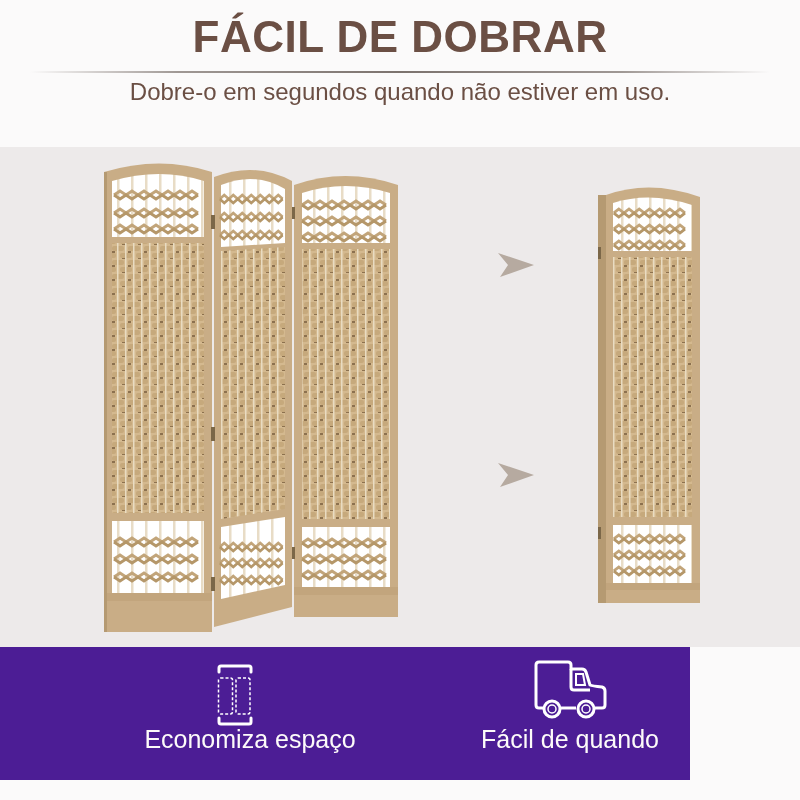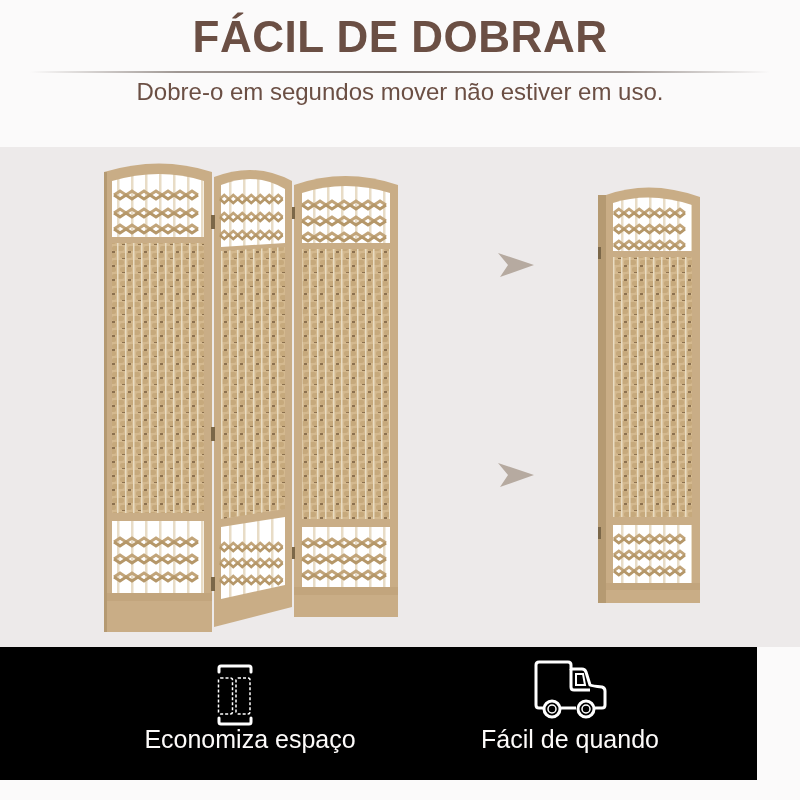--- a/index.html
+++ b/index.html
@@ -2,33 +2,33 @@
 <html><head>
 <meta charset="utf-8">
 <style>
   html, body { margin:0; padding:0; }
   body { width:800px; height:800px; background:#fbfafa; position:relative; overflow:hidden; font-family:"Liberation Sans", "DejaVu Sans", sans-serif; }
   .header { position:absolute; left:0; top:0; width:696px; height:147px; background:#fbfafa; }
   .title { position:absolute; left:0; top:12px; width:800px; text-align:center; font-weight:bold; font-size:44px; color:#6b4f44; letter-spacing:0.5px; font-family:"Liberation Sans", sans-serif; }
   .divider { position:absolute; left:30px; top:71px; width:740px; height:2px; background:linear-gradient(to right, rgba(120,110,105,0) 0%, rgba(120,110,105,0.7) 20%, rgba(110,100,95,0.9) 50%, rgba(120,110,105,0.7) 80%, rgba(120,110,105,0) 100%); }
   .subtitle { position:absolute; left:0; top:78px; width:800px; text-align:center; font-size:24px; color:#6b4f44; font-family:"Liberation Sans", sans-serif; }
   .photo { position:absolute; left:0; top:147px; width:800px; height:500px; background:#edeaea; }
-  .band { position:absolute; left:0; top:647px; width:757px; height:133px; background:#000000; }
+  .band { position:absolute; left:0; top:647px; width:690px; height:133px; background:#4c1d95; }
   .bottom { position:absolute; left:0; top:780px; width:800px; height:20px; background:#fbfafa; }
   .feature { position:absolute; top:0; height:133px; text-align:center; color:#fff; }
   .feature .label { position:absolute; left:0; width:100%; top:78px; font-size:25px; color:#fdfbfa; }
   .feature svg { position:absolute; }
 </style>
 </head>
 <body>
 
 <div class="header">
   <div class="title">FÁCIL DE DOBRAR</div>
   <div class="divider"></div>
-  <div class="subtitle">Dobre-o em segundos mover não estiver em uso.</div>
+  <div class="subtitle">Dobre-o em segundos quando não estiver em uso.</div>
 </div>
 
 <div class="photo">
   <svg width="800" height="500" viewBox="0 0 800 500" xmlns="http://www.w3.org/2000/svg">
     <defs>
       <pattern id="weave" x="0" y="0" width="16" height="14" patternUnits="userSpaceOnUse">
         <rect width="16" height="14" fill="#d4b98f"></rect>
         <rect x="0" y="1" width="12" height="5" rx="2" fill="#c6a97c"></rect>
         <rect x="8" y="8" width="12" height="5" rx="2" fill="#c6a97c"></rect>
         <rect x="-8" y="8" width="12" height="5" rx="2" fill="#c6a97c"></rect>

